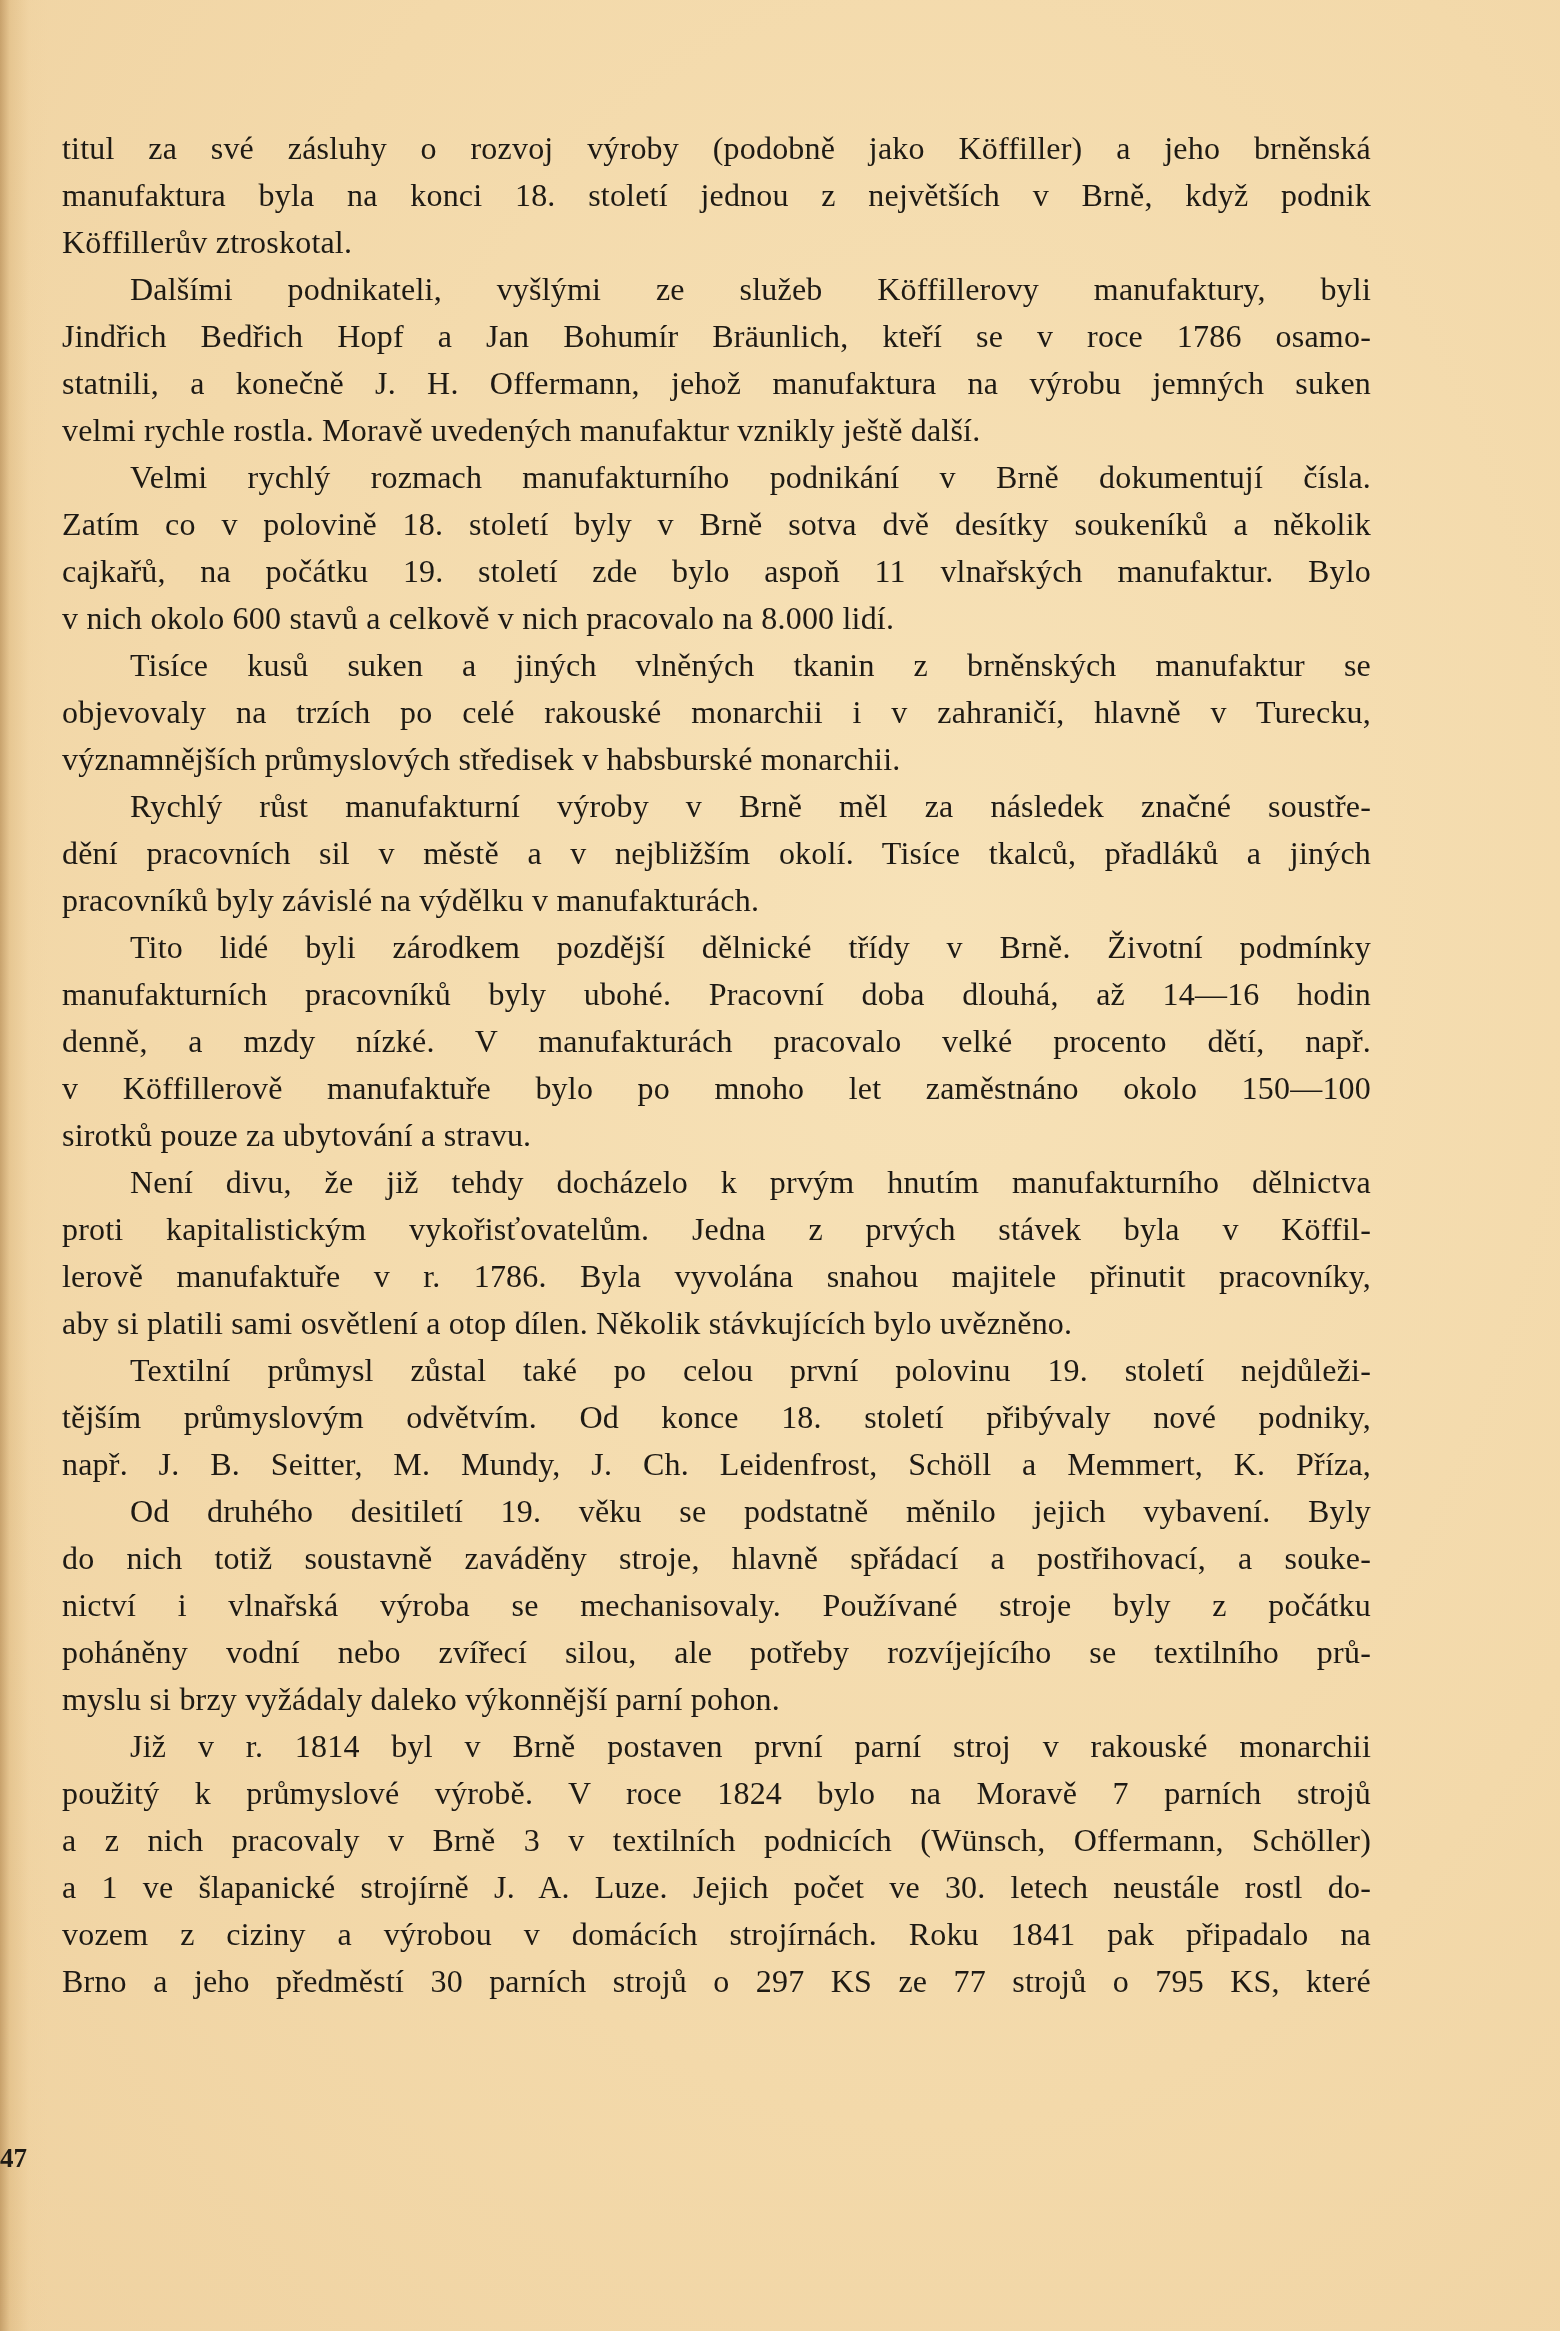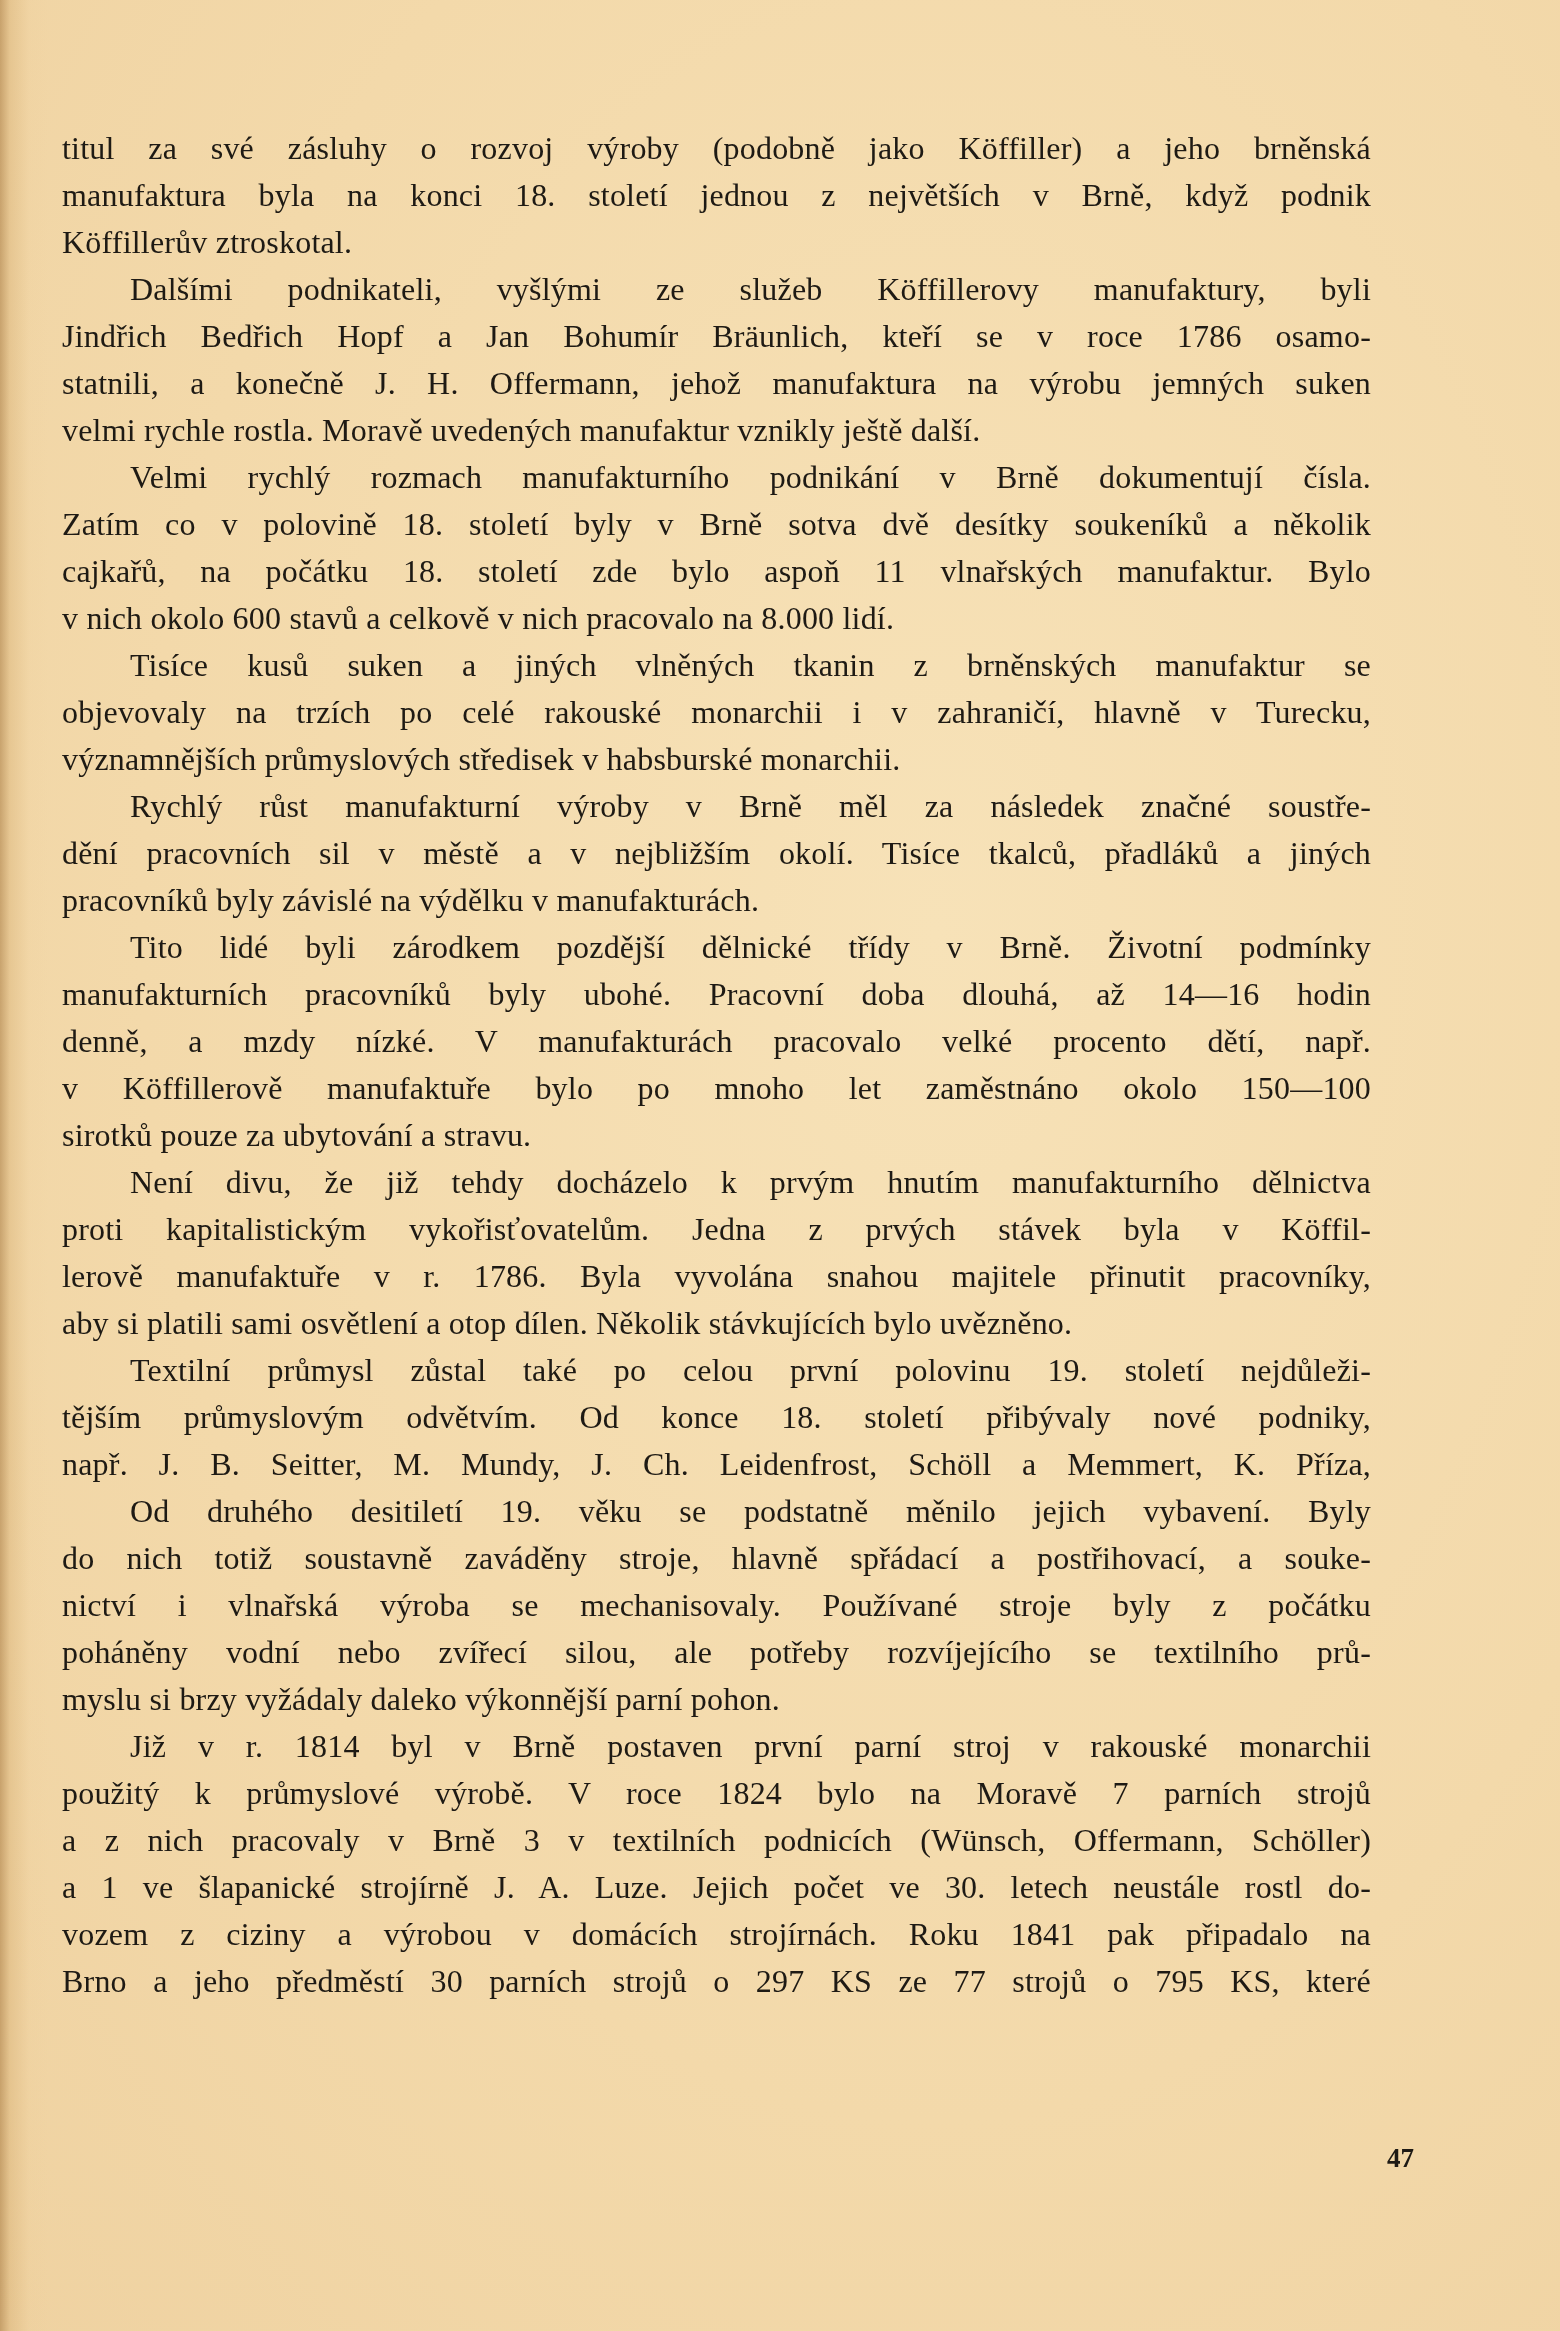--- a/index.html
+++ b/index.html
@@ -31,21 +31,21 @@
     white-space: nowrap;
     overflow: visible;
     letter-spacing: 0.2px;
   }
   .line.last { text-align-last: left; }
   .line.indent { padding-left: 68px; }
   .page-number {
     position: absolute;
     left: 0; width: 1414px;
     top: 2143px;
-    text-align: right;
+    text-align: left;
     font-size: 27px;
     font-weight: bold;
   }
 </style>
 </head>
 <body>
 
 <div class="paper"></div>
 
 <div class="text-block" id="text-block">
@@ -56,21 +56,21 @@
     </div>
     <div>
       <div class="line indent">Dalšími podnikateli, vyšlými ze služeb Köffillerovy manufaktury, byli</div>
       <div class="line">Jindřich Bedřich Hopf a Jan Bohumír Bräunlich, kteří se v roce 1786 osamo-</div>
       <div class="line">statnili, a konečně J. H. Offermann, jehož manufaktura na výrobu jemných suken</div>
       <div class="line last">velmi rychle rostla. Moravě uvedených manufaktur vznikly ještě další.</div>
     </div>
     <div>
       <div class="line indent">Velmi rychlý rozmach manufakturního podnikání v Brně dokumentují čísla.</div>
       <div class="line">Zatím co v polovině 18. století byly v Brně sotva dvě desítky soukeníků a několik</div>
-      <div class="line">cajkařů, na počátku 18. století zde bylo aspoň 11 vlnařských manufaktur. Bylo</div>
+      <div class="line">cajkařů, na počátku 19. století zde bylo aspoň 11 vlnařských manufaktur. Bylo</div>
       <div class="line last">v nich okolo 600 stavů a celkově v nich pracovalo na 8.000 lidí.</div>
     </div>
     <div>
       <div class="line indent">Tisíce kusů suken a jiných vlněných tkanin z brněnských manufaktur se</div>
       <div class="line">objevovaly na trzích po celé rakouské monarchii i v zahraničí, hlavně v Turecku,</div>
       <div class="line last">významnějších průmyslových středisek v habsburské monarchii.</div>
     </div>
     <div>
       <div class="line indent">Rychlý růst manufakturní výroby v Brně měl za následek značné soustře-</div>
       <div class="line">dění pracovních sil v městě a v nejbližším okolí. Tisíce tkalců, přadláků a jiných</div>

